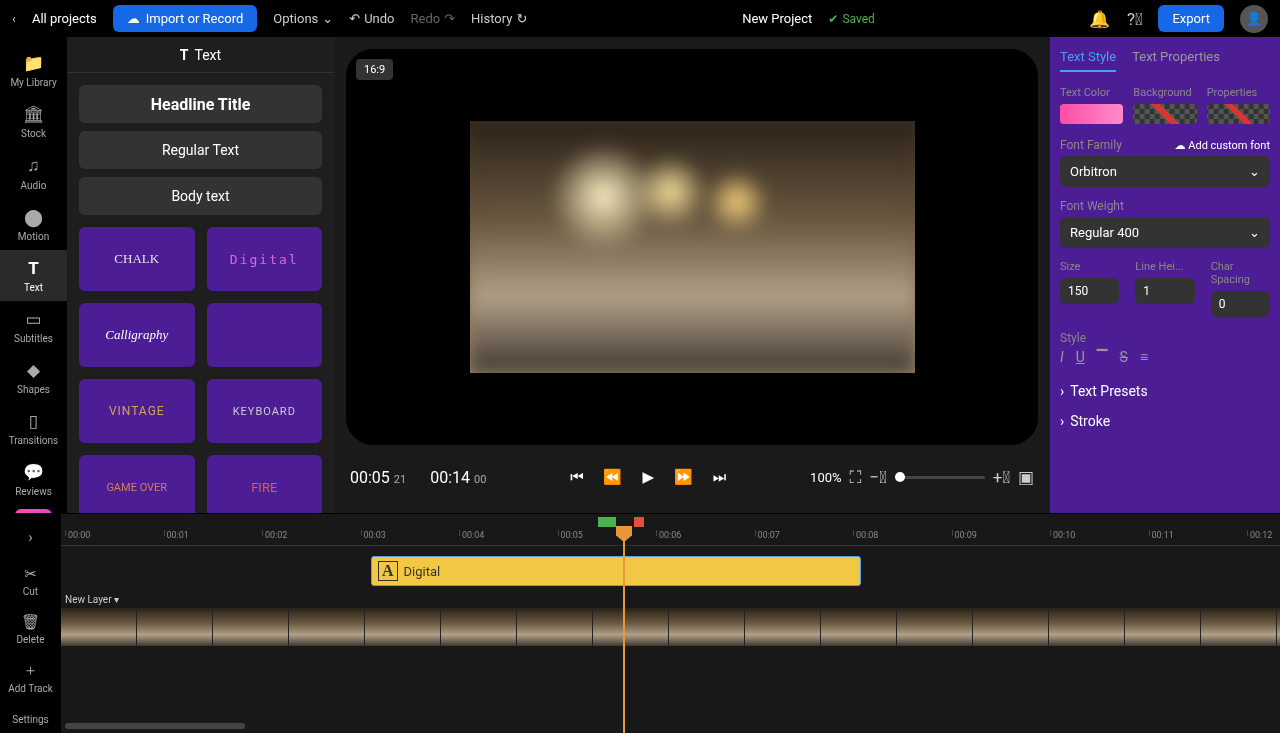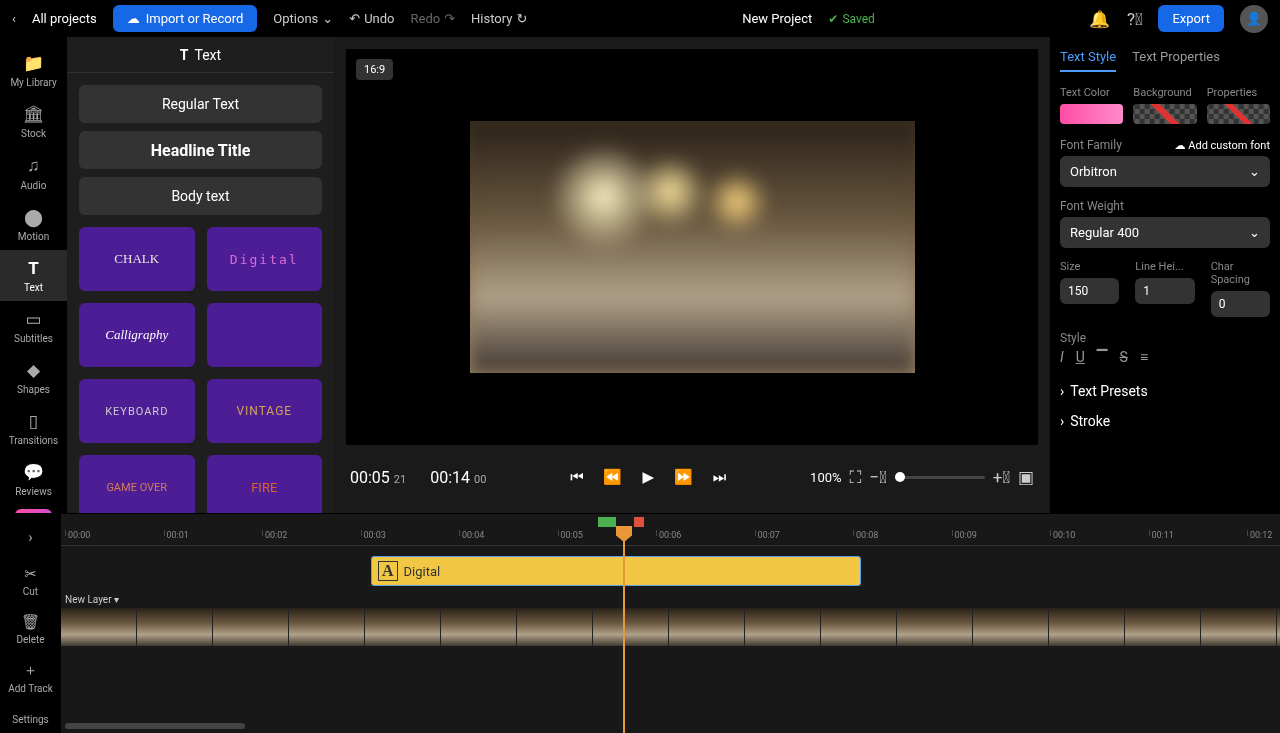--- a/index.html
+++ b/index.html
@@ -36,33 +36,33 @@
 .tile.chalk { color: #e8e8e0; font-family: serif; }
 .tile.digital { color: #d66dd6; letter-spacing: 2px; font-family: monospace; }
 .tile.callig { font-family: cursive; font-style: italic; }
 .tile.vintage { color: #d4a35a; letter-spacing: 1px; font-size: 12px; }
 .tile.keyboard { color: #ccc; letter-spacing: 1px; font-size: 11px; }
 .tile.gameover { color: #d47c5a; font-size: 11px; }
 .tile.fire { color: #e0602e; font-size: 13px; }
 
 .center-panel { flex: 1; background: #1a1a1a; display: flex; flex-direction: column; padding: 12px; min-width: 0; }
 .aspect-badge { position: absolute; top: 10px; left: 10px; background: #333; padding: 4px 8px; font-size: 11px; border-radius: 4px; }
-.preview-wrap { flex: 1; position: relative; display: flex; align-items: center; justify-content: center; background: #000; }
+.preview-wrap { flex: 1; position: relative; display: flex; align-items: center; justify-content: center; background: #000; border-radius: 27px; }
 .preview { width: 445px; height: 252px; background: linear-gradient(180deg,#3a2e1f 0%,#5a4a35 30%,#8a7050 60%,#9a8565 100%); position: relative; overflow: hidden; }
 .preview .blur { position: absolute; inset: 0; filter: blur(8px); background: radial-gradient(circle at 30% 30%,#fff3c4 0%,transparent 15%), radial-gradient(circle at 45% 28%,#ffe8a0 0%,transparent 12%), radial-gradient(circle at 60% 32%,#ffd880 0%,transparent 10%), linear-gradient(180deg,#2a2218 0%,#6a5840 40%,#b0a088 70%,#403830 100%); }
 .controls { height: 48px; display: flex; align-items: center; justify-content: space-between; padding: 0 4px; margin-top: 8px; }
 .controls .time { font-size: 16px; display: flex; align-items: baseline; gap: 24px; }
 .controls .time .sub { font-size: 11px; color: #aaa; }
 .controls .play { display: flex; gap: 20px; align-items: center; }
 .controls .play button { background: none; border: none; color: #fff; font-size: 15px; cursor: pointer; }
 .controls .zoom { display: flex; align-items: center; gap: 8px; font-size: 13px; }
 .slider { width: 90px; height: 3px; background: #444; border-radius: 2px; position: relative; }
 .slider .dot { position: absolute; left: 0; top: -4px; width: 10px; height: 10px; background: #fff; border-radius: 50%; }
 
-.right-panel { width: 230px; background: #000000; padding: 12px 10px; overflow-y: auto; font-size: 13px; }
+.right-panel { width: 230px; background: #4c1d95; padding: 12px 10px; overflow-y: auto; font-size: 13px; }
 .tabs { display: flex; gap: 16px; margin-bottom: 14px; }
 .tab { color: #999; cursor: pointer; padding-bottom: 6px; font-size: 13px; }
 .tab.active { color: #4a9eff; border-bottom: 2px solid #4a9eff; }
 .color-row { display: flex; gap: 10px; margin-bottom: 14px; }
 .color-col { flex: 1; }
 .color-label { font-size: 11px; color: #888; margin-bottom: 5px; }
 .swatch { width: 100%; height: 20px; border-radius: 4px; }
 .sw-pink { background: linear-gradient(90deg,#ff4da6,#ff8acb); }
 .sw-check { background: repeating-conic-gradient(#555 0% 25%,#333 0% 50%) 50% / 10px 10px; position: relative; }
 .sw-check::after { content: ""; position: absolute; inset: 0; background: linear-gradient(45deg,transparent 45%,#d33 45%,#d33 55%,transparent 55%); }
@@ -155,30 +155,30 @@
     <div class="sidebar-item"><span class="ic">💬</span><span>Reviews</span></div>
     <div class="sidebar-item ai"><span class="ic">✦</span><span>AI Tools</span></div>
   </div>
 
   <div class="text-panel">
     <div class="text-panel-header">
       <span><b>T</b></span>
       <span>Text</span>
     </div>
     <div class="text-panel-body">
+      <div class="tile-full bold">Headline Title</div>
       <div class="tile-full">Regular Text</div>
-      <div class="tile-full bold">Headline Title</div>
       <div class="tile-full">Body text</div>
       <div class="tile-grid">
         <div class="tile chalk">CHALK</div>
         <div class="tile digital">Digital</div>
         <div class="tile callig">Calligraphy</div>
         <div class="tile"></div>
+        <div class="tile vintage">VINTAGE</div>
         <div class="tile keyboard">KEYBOARD</div>
-        <div class="tile vintage">VINTAGE</div>
         <div class="tile gameover">GAME OVER</div>
         <div class="tile fire">FIRE</div>
       </div>
     </div>
   </div>
 
   <div class="center-panel">
     <div class="preview-wrap">
       <div class="aspect-badge">16:9</div>
       <div class="preview">

